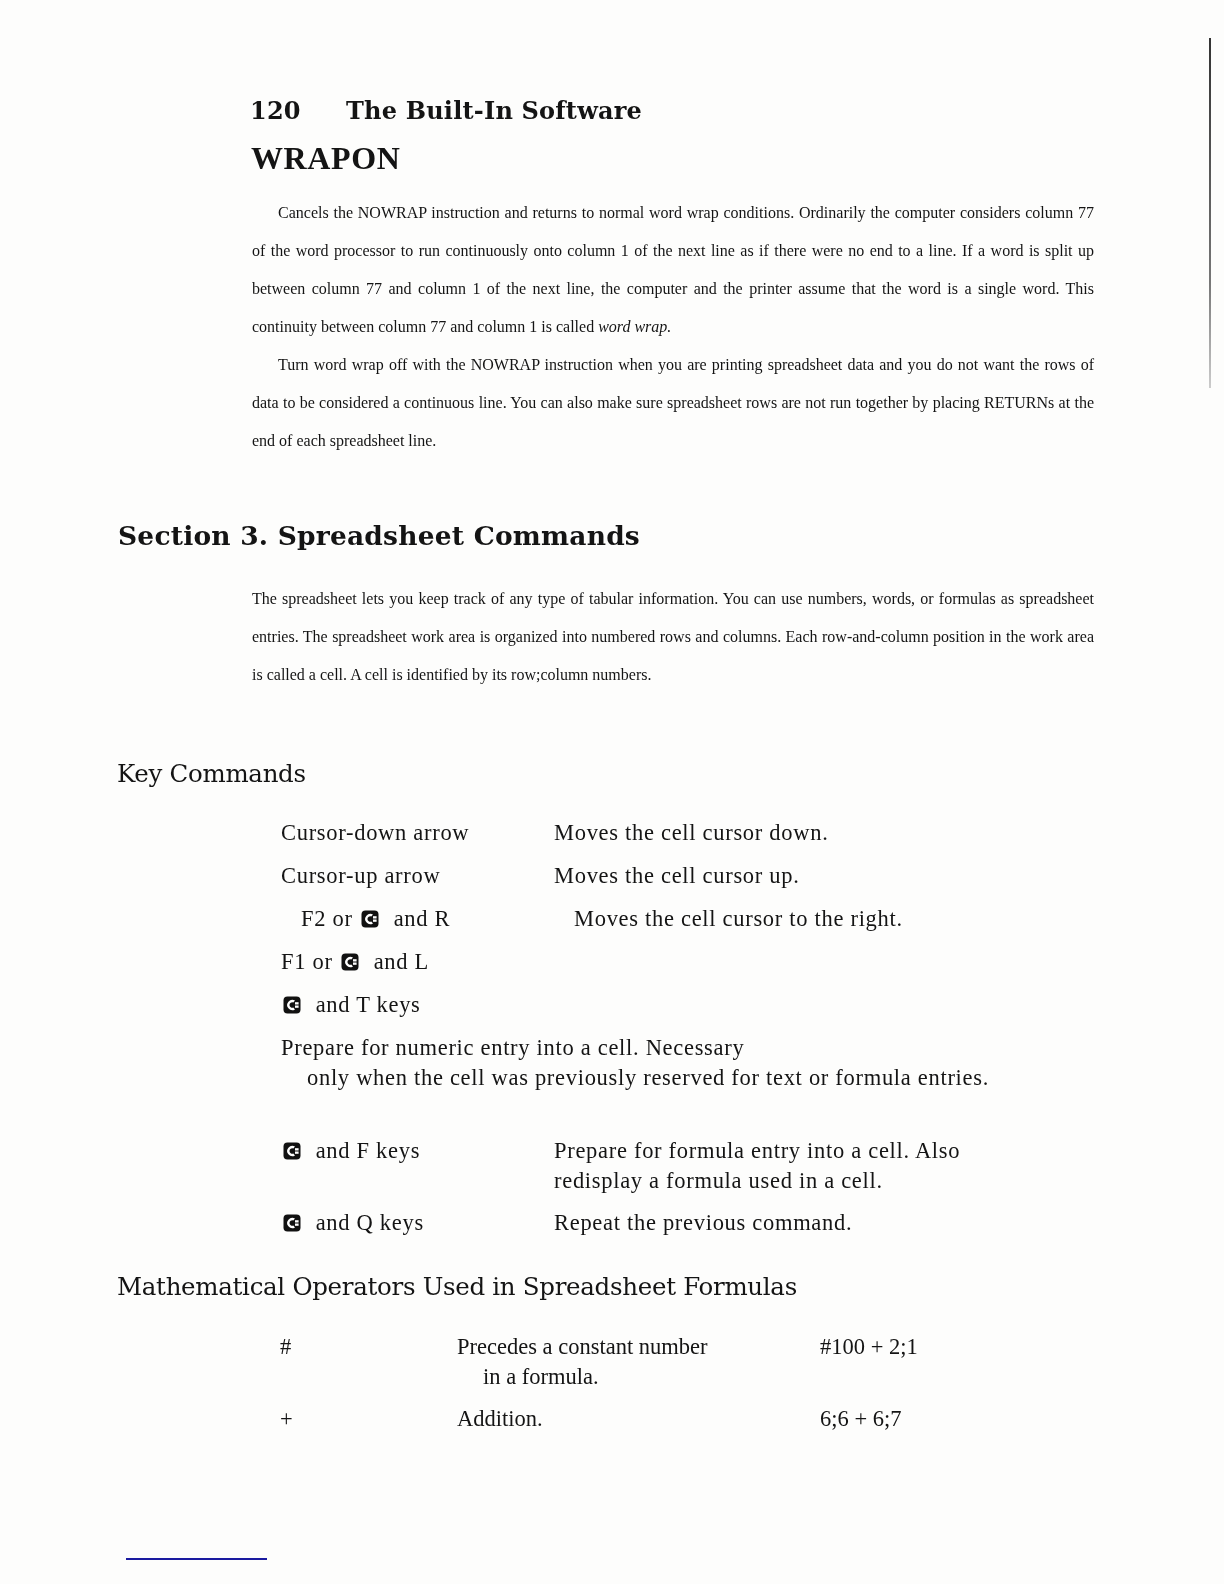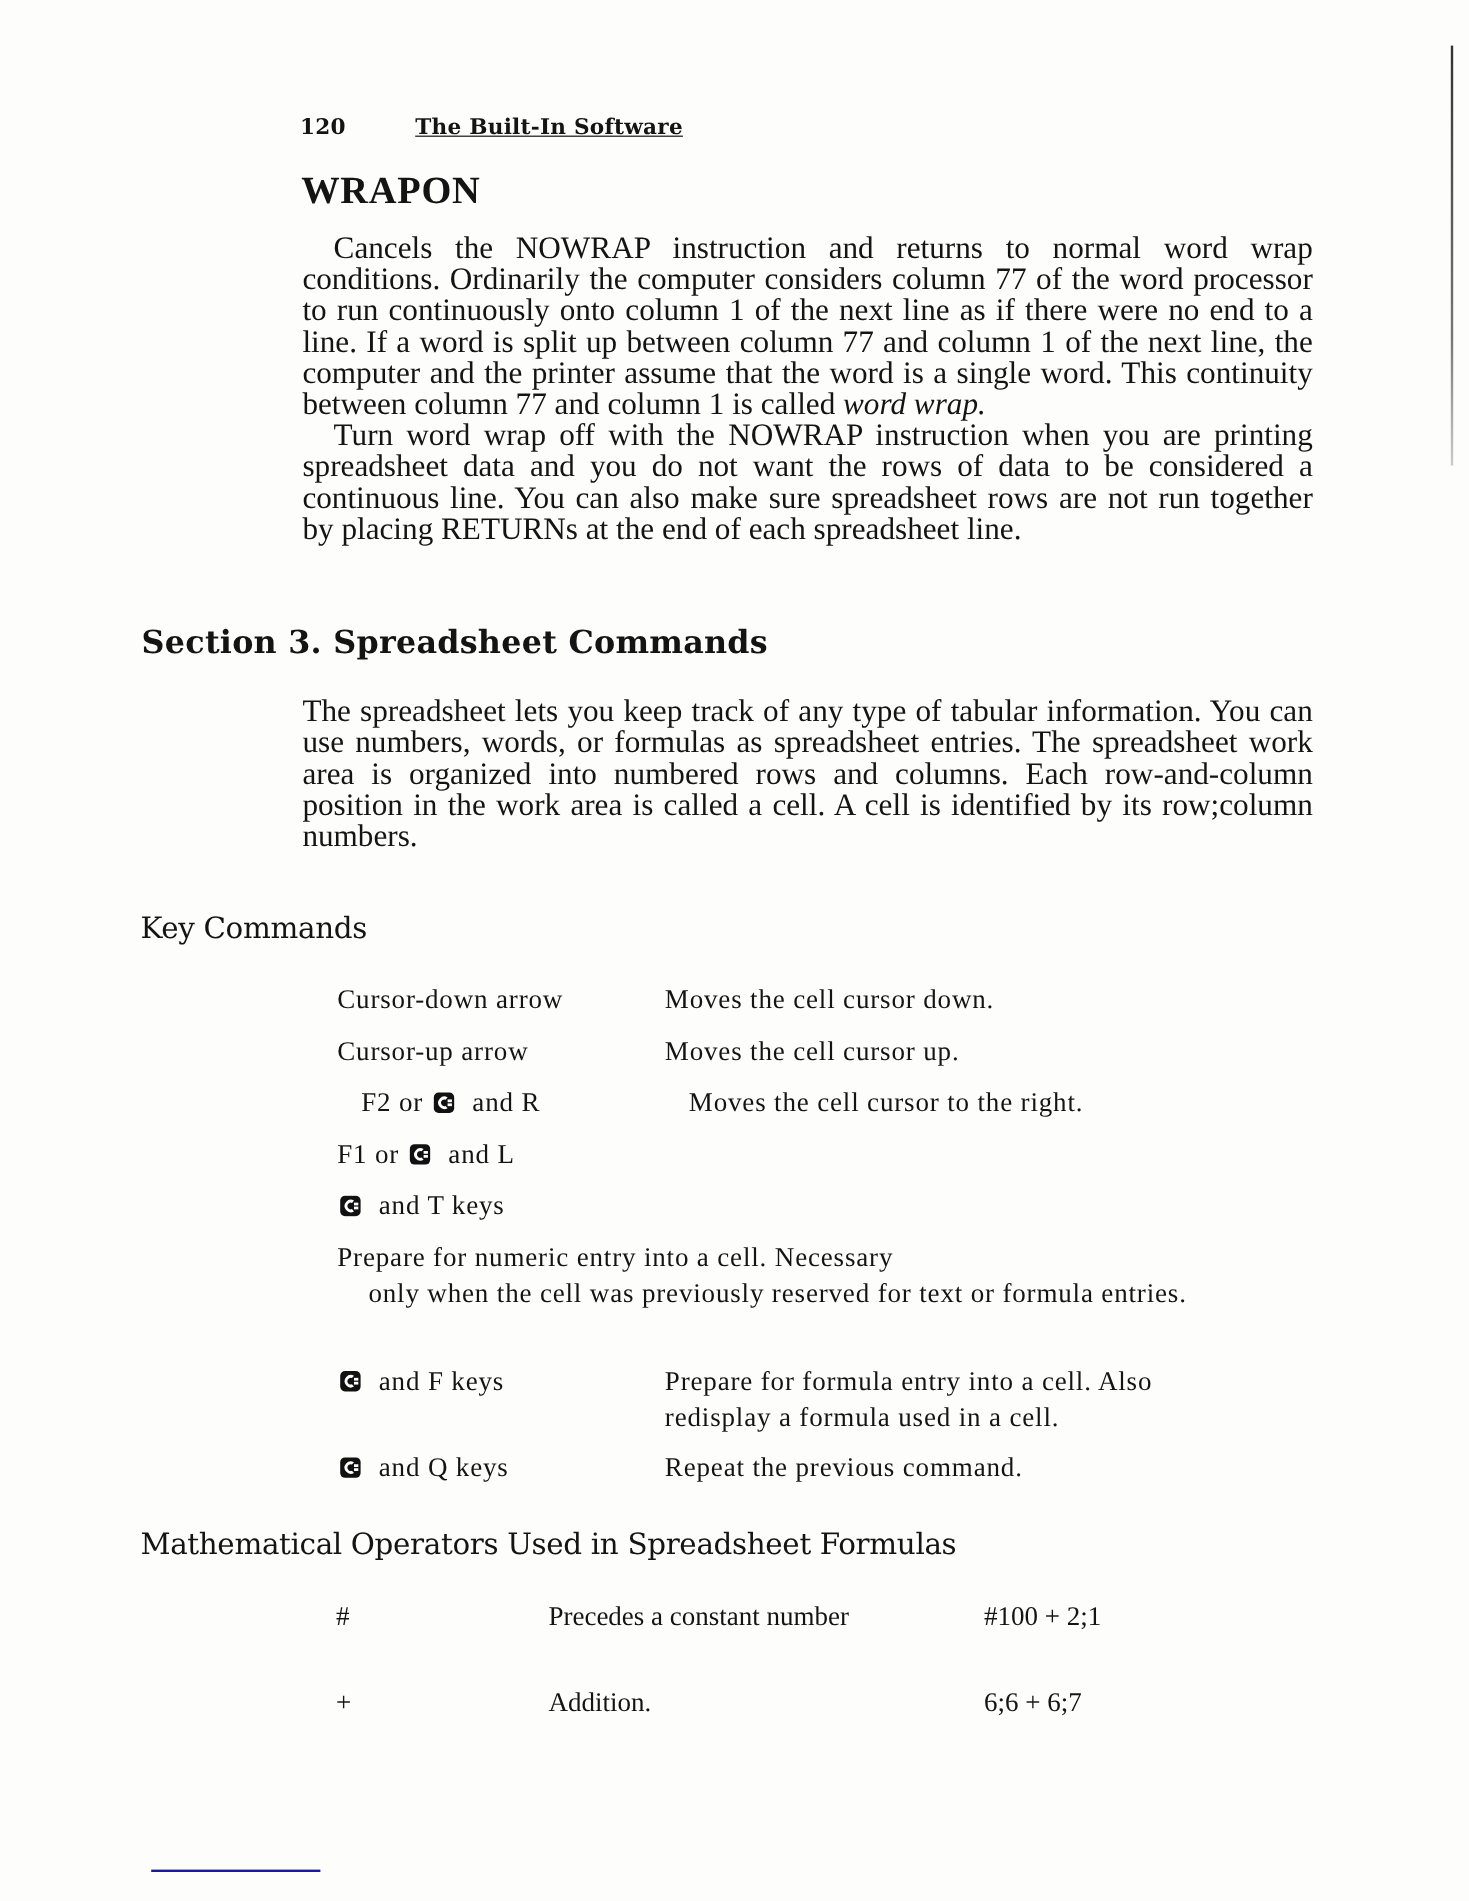--- a/index.html
+++ b/index.html
@@ -1,21 +1,21 @@
 <!DOCTYPE html>
 <html><head>
 <meta charset="utf-8">
 <style>
   html, body { margin: 0; padding: 0; background: #fdfdfc; }
   body { width: 1224px; height: 1584px; position: relative; overflow: hidden; font-family: "Liberation Serif", "DejaVu Serif", serif; color: #141414; }
   .abs { position: absolute; }
-  .running-head { top: 96px; left: 250px; font-family: "DejaVu Serif", serif; font-weight: bold; font-size: 18px; letter-spacing: 0.2px; text-decoration: underline; }
+  .running-head { top: 96px; left: 250px; font-family: "DejaVu Serif", serif; font-weight: bold; font-size: 24px; letter-spacing: 0.2px; }
   .running-head .pgnum { display: inline-block; width: 96px; }
   .h-wrapon { top: 140px; left: 251px; font-family: "Liberation Serif", serif; font-weight: bold; font-size: 32px; letter-spacing: 0.6px; }
-  .para { left: 252px; width: 842px; font-size: 26px; line-height: 26px; text-align: justify; font-family: "Liberation Serif", serif; }
+  .para { left: 252px; width: 842px; font-size: 16px; line-height: 38px; text-align: justify; font-family: "Liberation Serif", serif; }
   .para p { margin: 0; text-indent: 26px; }
   .para p.noindent { text-indent: 0; }
   .section-title { top: 520px; left: 118px; font-family: "DejaVu Serif", serif; font-weight: bold; font-size: 26.5px; letter-spacing: 0.2px; }
   .sub-title { font-family: "DejaVu Serif", serif; font-weight: normal; font-size: 24.5px; left: 117px; letter-spacing: -0.3px; }
   .key-table { left: 281px; width: 820px; font-size: 22.5px; line-height: 29.5px; letter-spacing: 0.7px; }
   .key-row { display: flex; position: absolute; left: 0; width: 820px; }
   .key-col { width: 273px; flex: none; }
   .desc-col { flex: 1; }
   .desc-col .l1 { display: block; }
   .desc-col .cont { display: block; padding-left: 26px; }
@@ -122,21 +122,21 @@
         <span class="l1">Repeat the previous command.</span>
       </div>
     </div>
   </div>
 
 <div class="abs sub-title" style="top:1272px;">Mathematical Operators Used in Spreadsheet Formulas</div>
 
 <div class="abs op-table" style="top:1332px;" id="op-table">
     <div class="op-row" style="top: 0px;">
       <span class="op-sym">#</span>
-      <span class="op-desc"><span>Precedes a constant number</span></span>
+      <span class="op-desc"><span>Precedes a constant number</span><span class="cont">in a formula.</span></span>
       <span class="op-ex">#100 + 2;1</span>
     </div>
     <div class="op-row" style="top: 72px;">
       <span class="op-sym">+</span>
       <span class="op-desc"><span>Addition.</span></span>
       <span class="op-ex">6;6 + 6;7</span>
     </div>
   </div>
 
 <div class="abs right-rule"></div>

